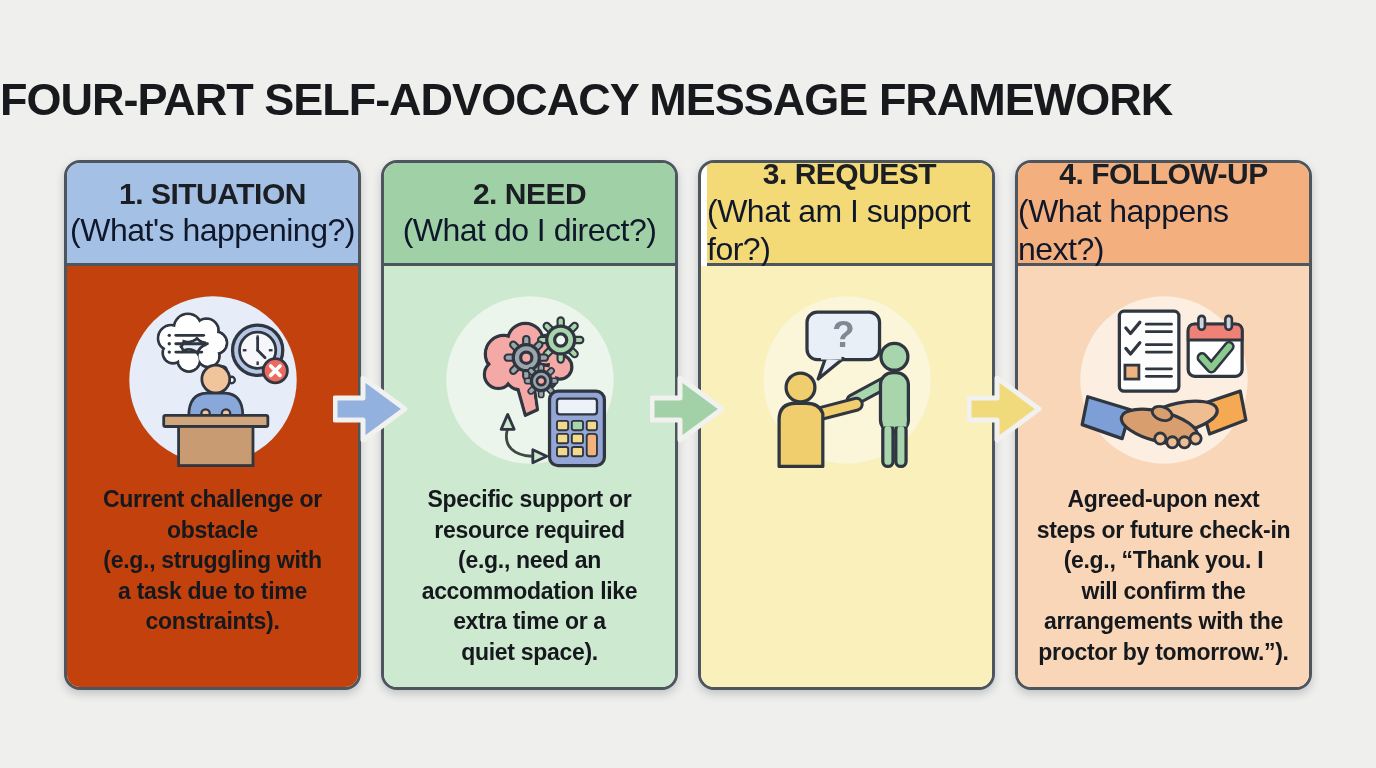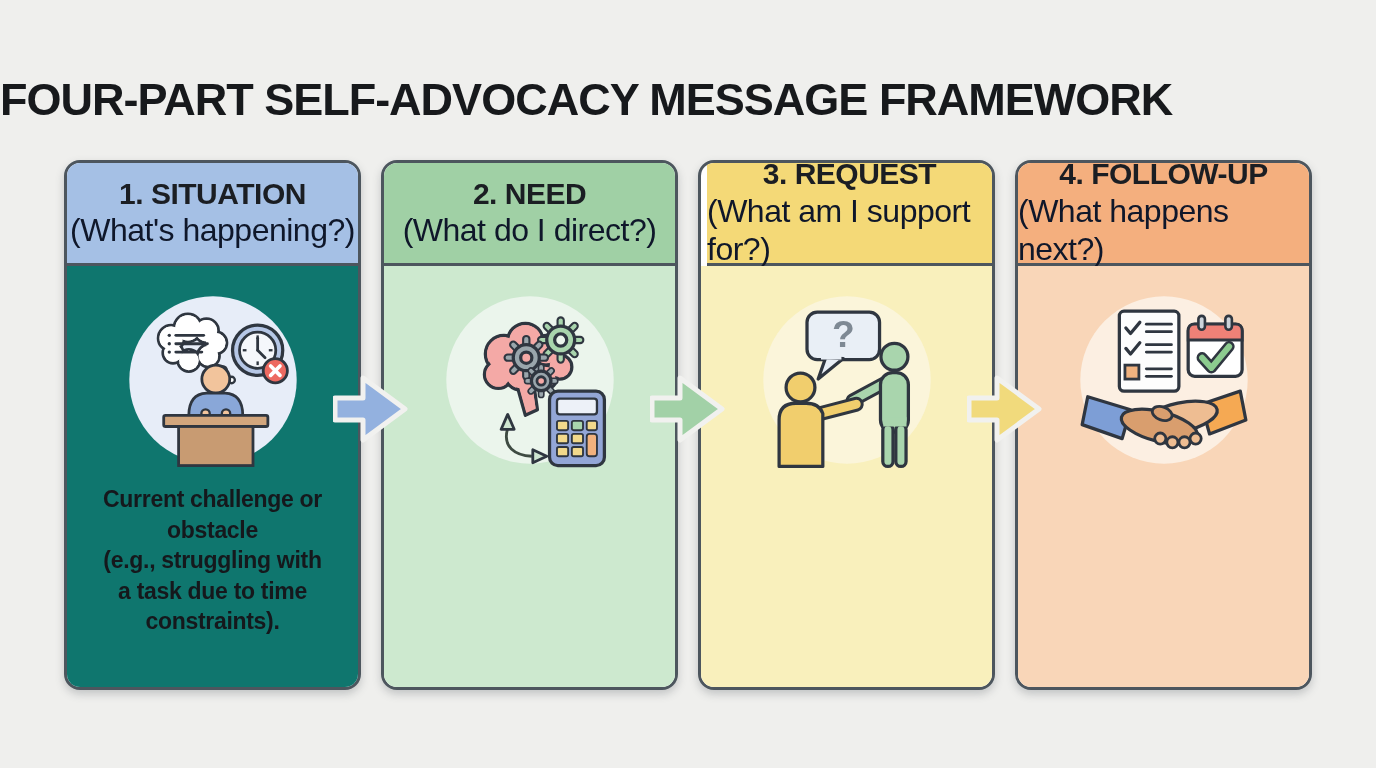--- a/index.html
+++ b/index.html
@@ -30,21 +30,21 @@
 
   <div class="main-title">FOUR-PART SELF-ADVOCACY MESSAGE FRAMEWORK</div>
 
   <div class="cards">
 
     <div class="card">
       <div class="card-header" style="background: rgb(165, 192, 229);">
         <div class="card-number-title">1. SITUATION</div>
         <div class="card-subtitle">(What's happening?)</div>
       </div>
-      <div class="card-body" style="background: #0f766e;">
+      <div class="card-body" style="background: #c2410c;">
         <div class="icon-wrap">
           <svg viewBox="0 0 200 200">
             <circle cx="100" cy="100" r="90" fill="#e7edf8"></circle>
 
             <circle cx="148" cy="68" r="27" fill="#b6c7e6" stroke="#2f3640" stroke-width="3.5"></circle>
             <circle cx="148" cy="68" r="19.5" fill="#f5f7fb" stroke="#2f3640" stroke-width="3"></circle>
             <line x1="148" y1="52" x2="148" y2="56" stroke="#2f3640" stroke-width="2.5"></line>
             <line x1="148" y1="80" x2="148" y2="84" stroke="#2f3640" stroke-width="2.5"></line>
             <line x1="132" y1="68" x2="136" y2="68" stroke="#2f3640" stroke-width="2.5"></line>
             <line x1="160" y1="68" x2="164" y2="68" stroke="#2f3640" stroke-width="2.5"></line>
@@ -189,20 +189,26 @@
               <rect x="145" y="144" width="12" height="10" rx="2" fill="#a9d5ad"></rect>
               <rect x="161" y="144" width="11" height="10" rx="2" fill="#f2d98b"></rect>
               <rect x="129" y="158" width="12" height="10" rx="2" fill="#f2d98b"></rect>
               <rect x="145" y="158" width="12" height="10" rx="2" fill="#f2d98b"></rect>
               <rect x="129" y="172" width="12" height="10" rx="2" fill="#f2d98b"></rect>
               <rect x="145" y="172" width="12" height="10" rx="2" fill="#f2d98b"></rect>
               <rect x="161" y="158" width="11" height="24" rx="3" fill="#f2b27e"></rect>
             </g>
           </svg>
         </div>
+        <div class="card-text">Specific support or
+resource required
+(e.g., need an
+accommodation like
+extra time or a
+quiet space).</div>
       </div>
     </div>
 
     <div class="card">
       <div class="card-header" style="background: rgb(244, 217, 119); margin-left: 6px;">
         <div class="card-number-title">3. REQUEST</div>
         <div class="card-subtitle">(What am I support for?)</div>
       </div>
       <div class="card-body" style="background: rgb(249, 240, 188);">
         <div class="icon-wrap">
@@ -269,20 +275,26 @@
             </g>
             <g transform="rotate(20 98 136)">
               <ellipse cx="98" cy="136" rx="11" ry="7" fill="#d99e6e" stroke="#2f3640" stroke-width="3"></ellipse>
             </g>
             <circle cx="96" cy="163" r="6" fill="#eebd92" stroke="#2f3640" stroke-width="3"></circle>
             <circle cx="109" cy="167" r="6" fill="#eebd92" stroke="#2f3640" stroke-width="3"></circle>
             <circle cx="122" cy="167" r="6" fill="#eebd92" stroke="#2f3640" stroke-width="3"></circle>
             <circle cx="134" cy="163" r="6" fill="#eebd92" stroke="#2f3640" stroke-width="3"></circle>
           </svg>
         </div>
+        <div class="card-text">Agreed-upon next
+steps or future check-in
+(e.g., “Thank you. I
+will confirm the
+arrangements with the
+proctor by tomorrow.”).</div>
       </div>
     </div>
 
   </div>
 
   <div class="flow-arrow arrow-1">
     <svg viewBox="0 0 76 76">
       <polygon points="2,27 30,27 30,7 72,38 30,69 30,49 2,49" stroke="#f1f1ef" stroke-width="5" stroke-linejoin="round" fill="#93b1df"></polygon>
     </svg>
   </div>

